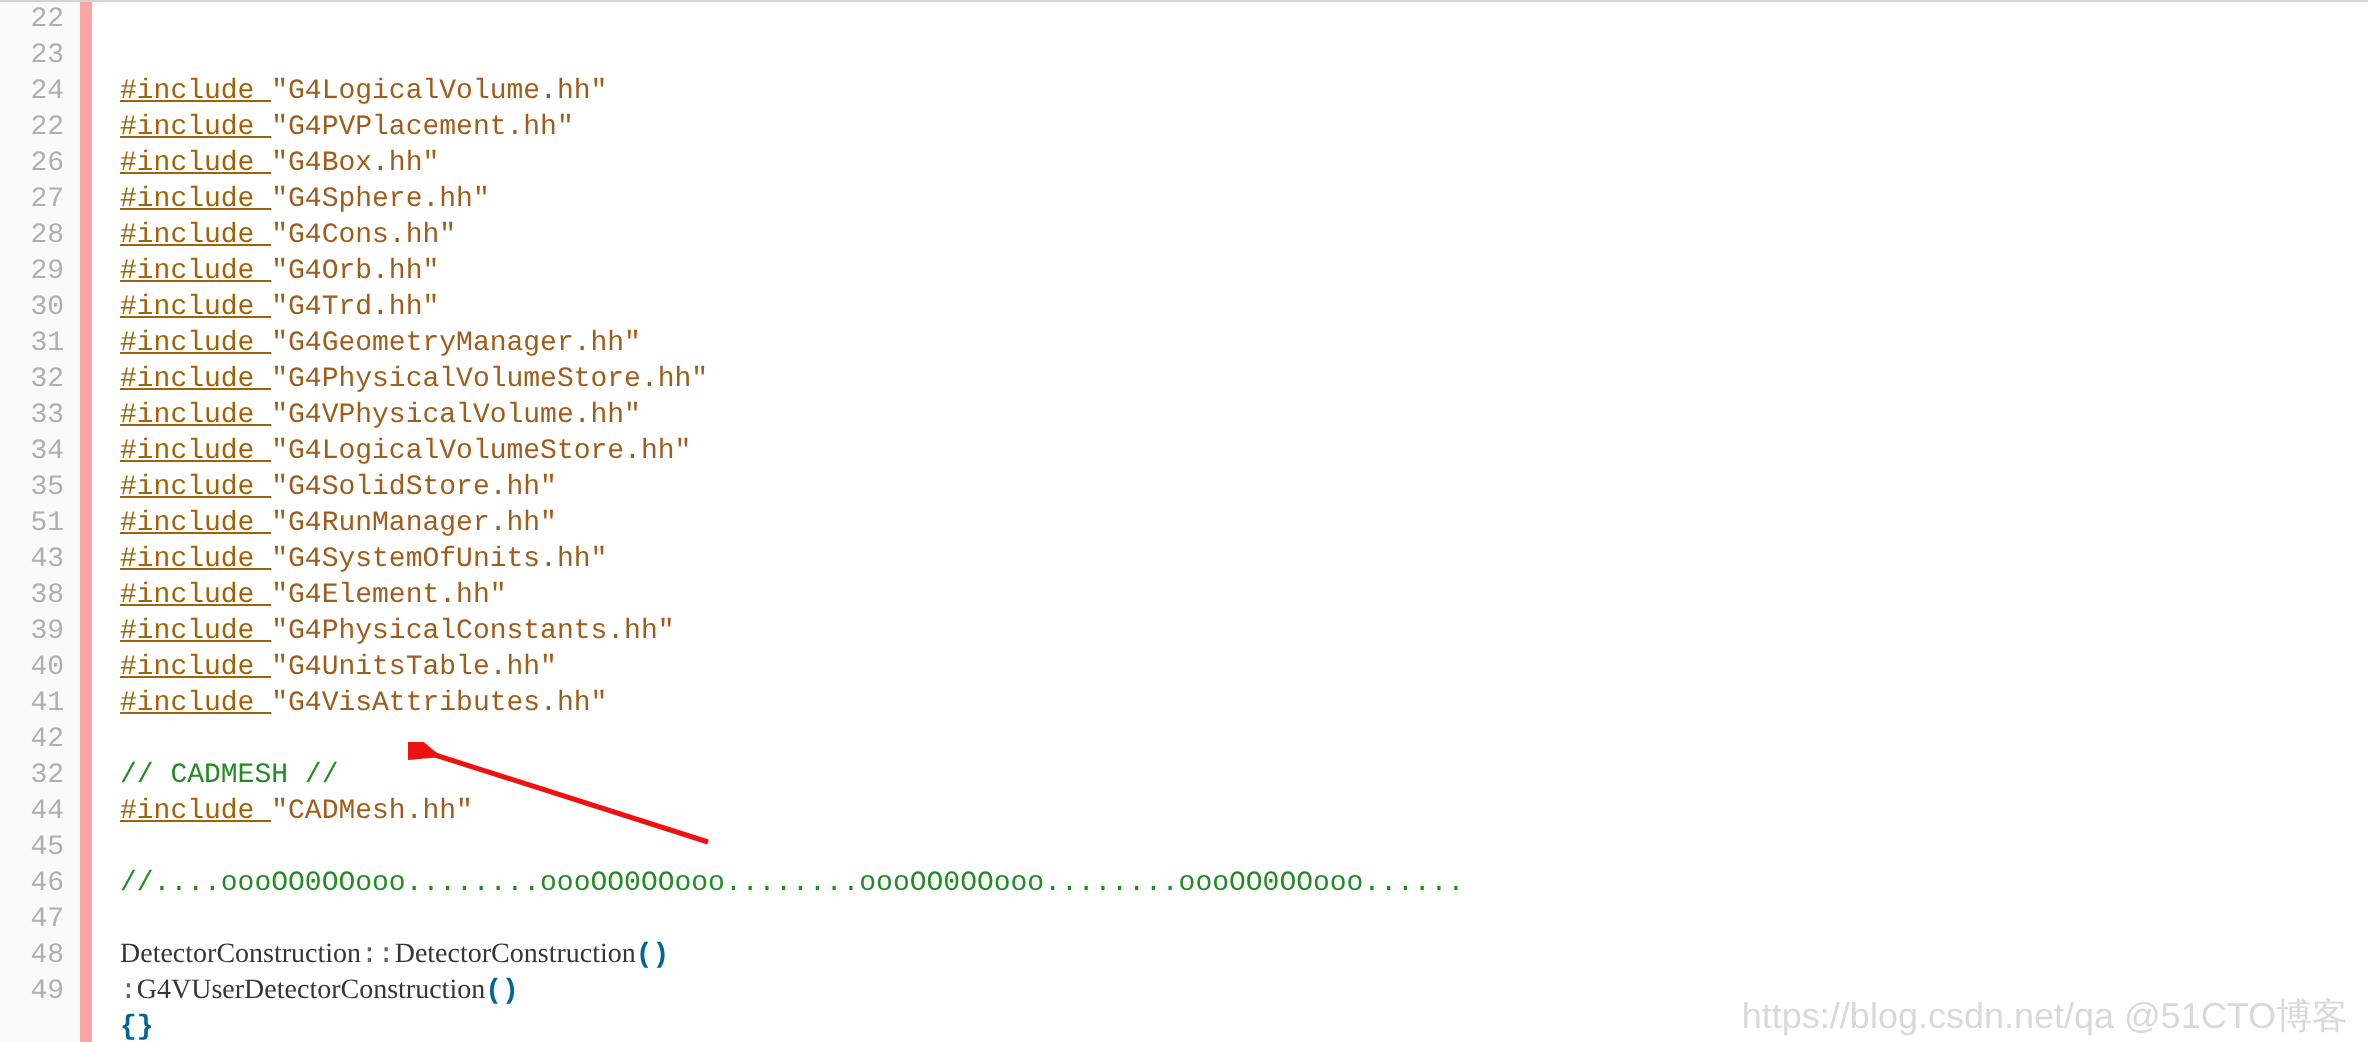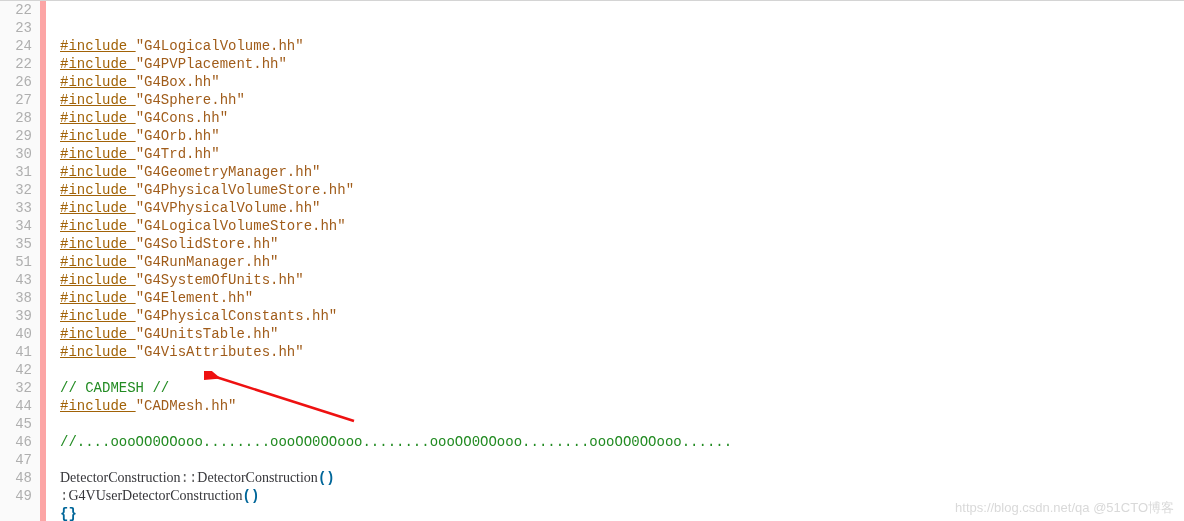--- a/index.html
+++ b/index.html
@@ -50,21 +50,21 @@
     width: 160px;
     height: 55px;
     pointer-events: none;
   }
   .watermark {
     position: absolute;
     bottom: 4px;
     right: 10px;
     color: #d9d9d9;
     font-family: Arial, sans-serif;
-    font-size: 13px;
+    font-size: 18px;
     pointer-events: none;
   }
 </style>
 </head>
 <body>
 
 <div class="editor">
   <div class="gutter" id="gutter">
       <div>22</div>
       <div>23</div>

